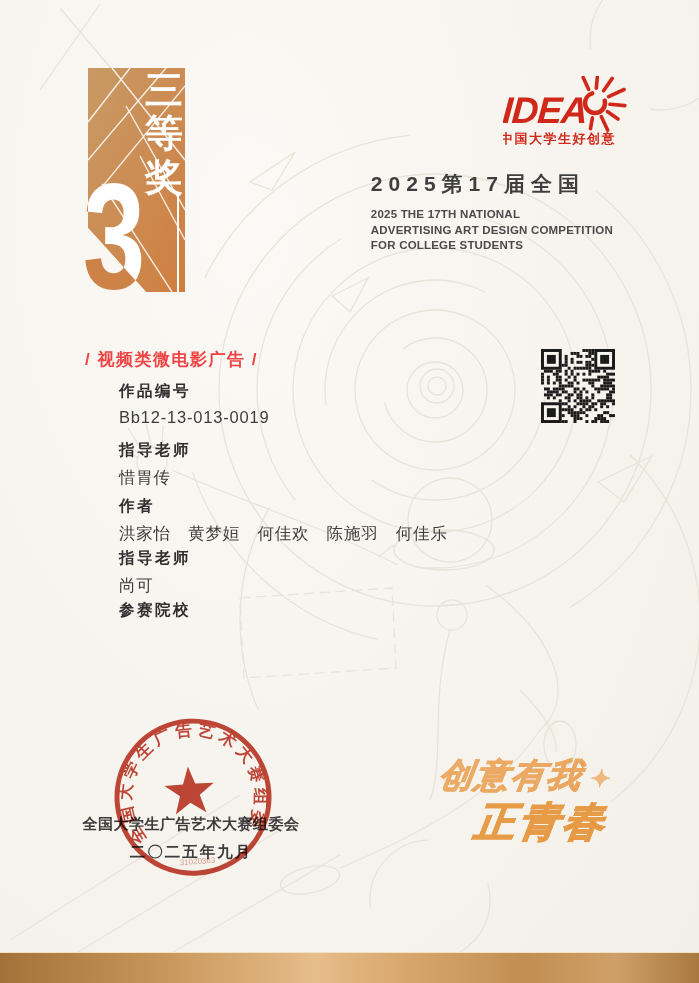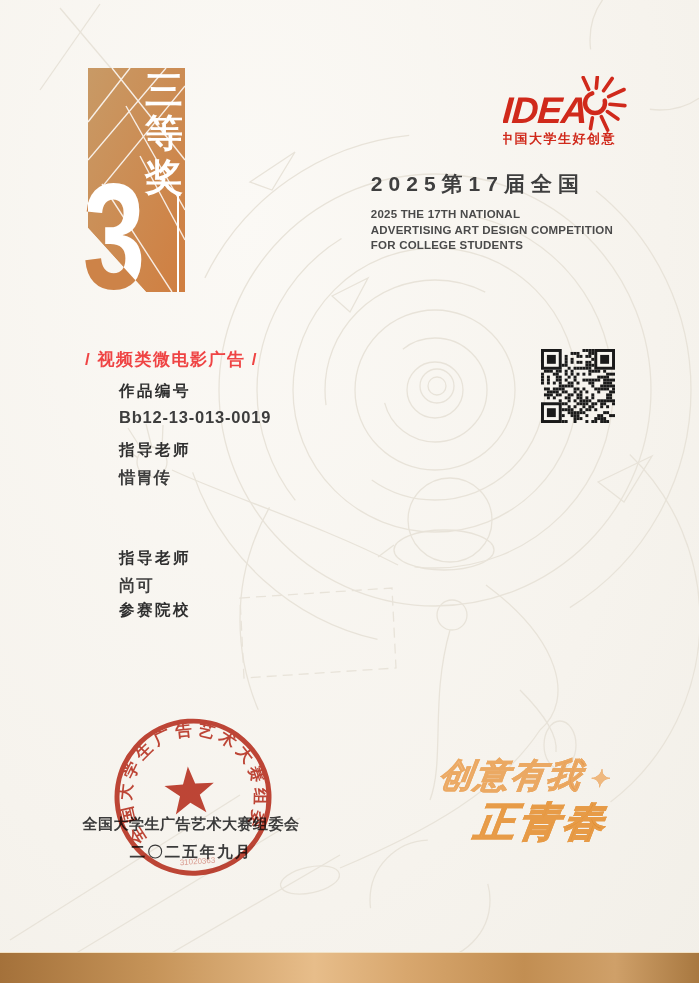--- a/index.html
+++ b/index.html
@@ -16,21 +16,21 @@
   
   #title-block{right:86px;top:170px;z-index:2;margin-left:24px;}
   .title-cn1{font-size:21px;font-weight:700;color:#3f3f3f;letter-spacing:6px;margin-right:-6px;}
   .title-cn2{font-size:20.5px;font-weight:700;color:#3f3f3f;letter-spacing:3.5px;margin-right:-3.5px;margin-top:4px;}
   .title-en{margin-top:9px;font-size:11.5px;font-weight:700;color:#4a4a4a;line-height:15.5px;letter-spacing:0.2px;}
   
   #category{left:85px;top:348px;font-size:17px;font-weight:600;color:#ef4444;letter-spacing:1.5px;z-index:2;}
   
   .field{left:104px;z-index:2;margin-left:15px;}
   .field .lbl{font-size:15.5px;font-weight:700;color:#2f2f2f;letter-spacing:2.5px;}
-  .field .val{font-size:16.5px;color:#3d3d3d;margin-top:6px;letter-spacing:0.8px;font-weight:bold;}
+  .field .val{font-size:16.5px;color:#3d3d3d;margin-top:6px;letter-spacing:0.8px;}
   #field-0{top:381px;} #field-1{top:440px;} #field-2{top:496px;}
   #field-3{top:548px;} #field-4{top:600px;}
   
   #qr{left:541px;top:349px;width:74px;height:74px;z-index:2;}
   
   #sig-block{left:80px;top:815px;width:222px;text-align:center;z-index:2;}
   #sig-org{font-size:15px;font-weight:600;color:#3b3b3b;letter-spacing:0.5px;}
   #sig-date{font-size:15.5px;font-weight:600;color:#3b3b3b;letter-spacing:2px;margin-top:8px;}
   #seal{left:110px;top:712px;z-index:3;mix-blend-mode:multiply;opacity:.93;transform:rotate(-4deg);}
   
@@ -394,20 +394,22 @@
 
 <div id="field-0" class="abs field">
   <div class="lbl">作品编号</div>
   <div class="val">Bb12-13-013-0019</div>
 </div>
 <div id="field-1" class="abs field">
   <div class="lbl">指导老师</div>
   <div class="val">惜胃传</div>
 </div>
 <div id="field-2" class="abs field">
+  <div class="lbl">作者</div>
+  <div class="val">洪家怡　黄梦姮　何佳欢　陈施羽　何佳乐</div>
 </div>
 <div id="field-3" class="abs field">
   <div class="lbl">指导老师</div>
   <div class="val">尚可</div>
 </div>
 <div id="field-4" class="abs field">
   <div class="lbl">参赛院校</div>
 </div>
 
 <div id="sig-block" class="abs">

